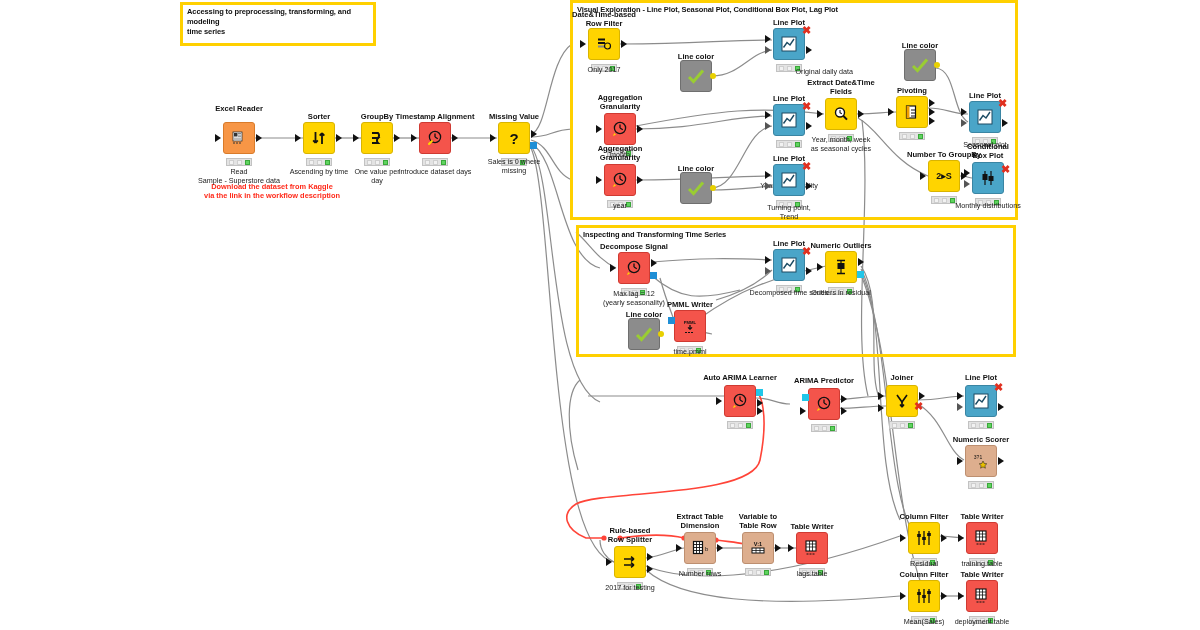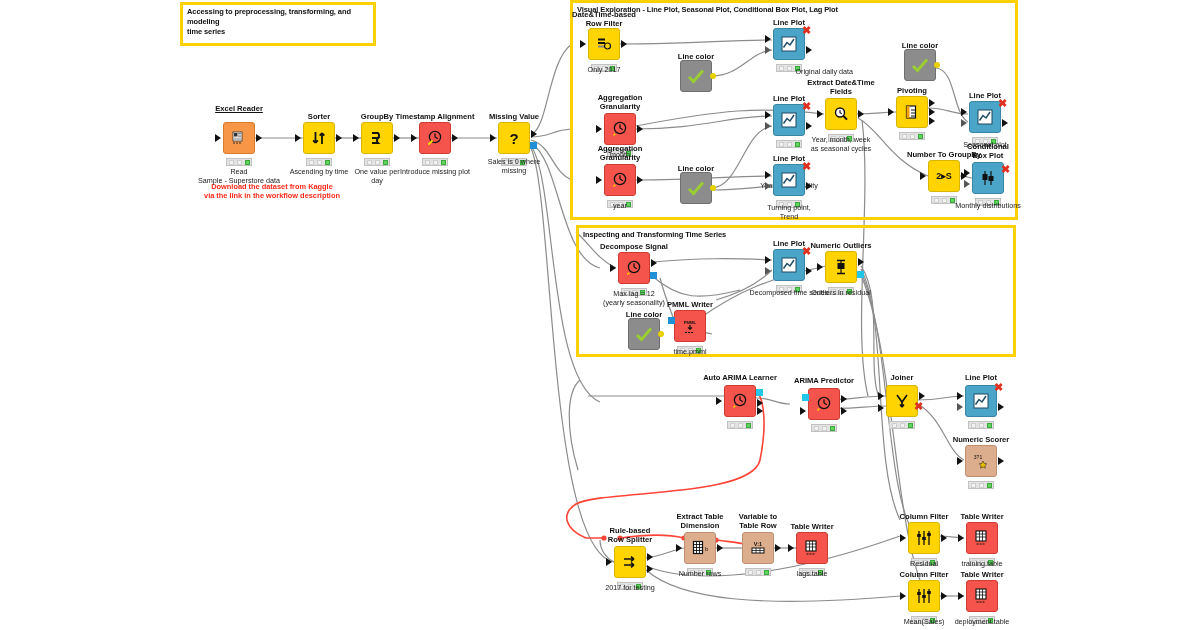--- a/index.html
+++ b/index.html
@@ -165,21 +165,21 @@
   <div class="annot" style="left:576px;top:225px;width:440px;height:132px;">
     <div class="atitle">Inspecting and Transforming Time Series</div>
   </div>
 
 
 
   <div class="ftext red" style="left:182px;top:182px;width:180px;">Download the dataset from Kaggle
 via the link in the workflow description</div>
 
   <div class="node" style="left:239px;top:138px;">
-    <div class="ntitle" style="top:-34px;text-decoration:underline;">Excel Reader</div>
+    <div class="ntitle" style="top:-34px;">Excel Reader</div>
     <div class="nbody orange">
       <svg width="16" height="16" viewBox="0 0 16 16">
         <rect x="2" y="2" width="9" height="9" fill="#fff" stroke="#333" stroke-width="0.8"></rect>
         <rect x="3" y="3" width="3.5" height="3.5" fill="#333"></rect>
           <rect x="7" y="3" width="3" height="1.4" fill="#888"></rect>
         <rect x="7" y="5.4" width="3" height="1.4" fill="#888"></rect>
           <rect x="3" y="7.5" width="7" height="2.6" fill="#bbb"></rect>
         <path d="M2 13h2M5 13h2M8 13h2" stroke="#333" stroke-width="1"></path>
       </svg>
     </div>
@@ -241,21 +241,21 @@
         <path d="M2 16l1.2-3 1.8 1.8z" fill="#FFD400"></path>
       </svg>
     </div>
     <div class="tri in" style="left:-24px;top:-4px;"></div>
     <div class="tri out" style="left:17px;top:-4px;"></div>
     <div class="status">
         <i></i>
         <i></i>
         <i class="on"></i>
       </div>
-    <div class="nsub" style="top:30px;">Introduce missing plot</div>
+    <div class="nsub" style="top:30px;">Introduce dataset days</div>
   </div>
 
   <div class="node" style="left:514px;top:138px;">
     <div class="ntitle" style="top:-26px;">Missing Value</div>
     <div class="nbody yellow">
       <span class="glyph">?</span>
     </div>
     <div class="tri in" style="left:-24px;top:-4px;"></div>
     <div class="tri out" style="left:17px;top:-8px;"></div>
     <div class="sqport" style="left:16px;top:4px;"></div>

